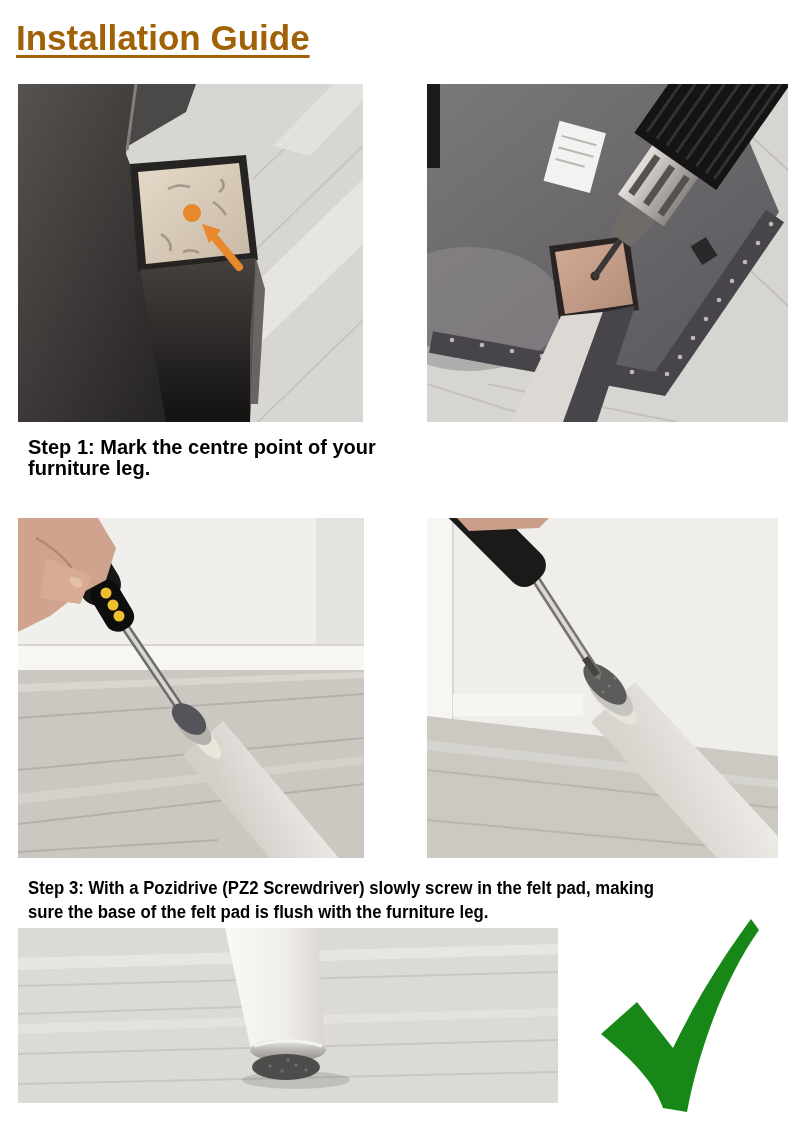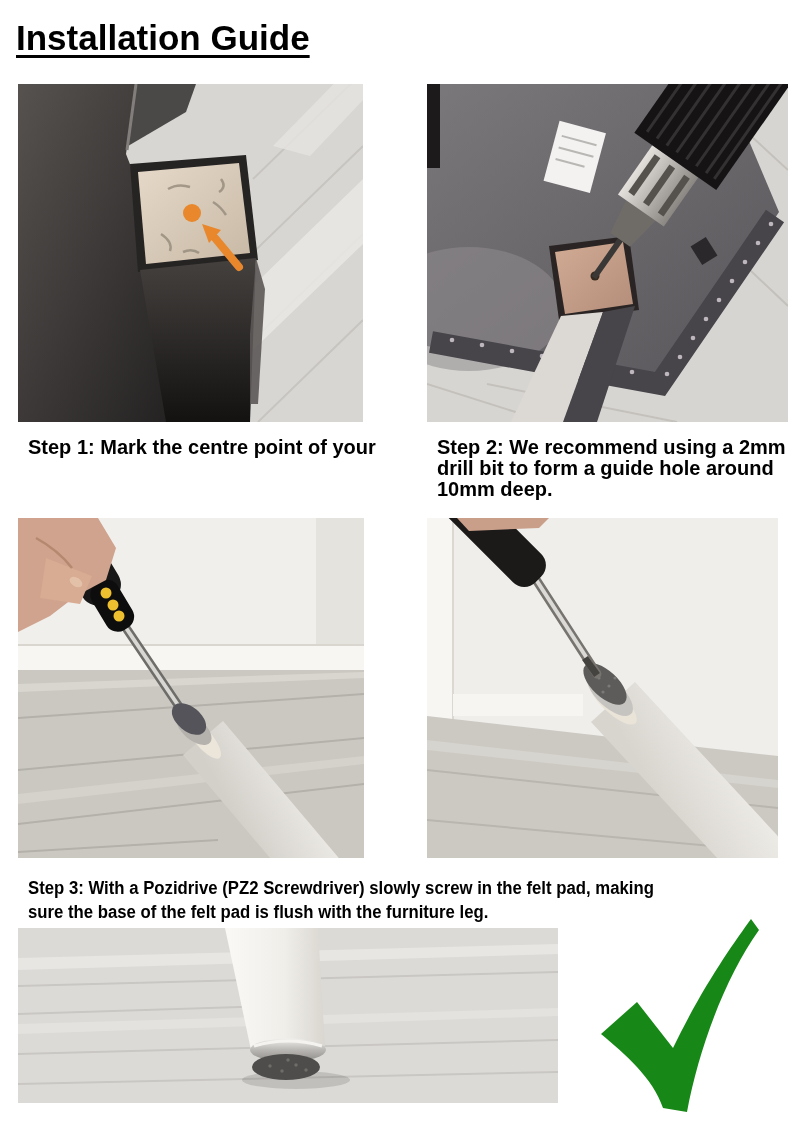--- a/index.html
+++ b/index.html
@@ -1,20 +1,20 @@
 <!DOCTYPE html>
 <html><head>
 <meta charset="utf-8">
 <style>
   html,body { margin:0; padding:0; background:#ffffff; }
   body { width:793px; height:1121px; position:relative; overflow:hidden;
          font-family:"Liberation Sans", sans-serif; color:#000; }
   .page { position:absolute; inset:0; background:#fff; }
   .title { position:absolute; left:16px; top:18px; margin:0;
-           font-size:35px; font-weight:bold; color:#000000;
+           font-size:35px; font-weight:bold; color:#a16207;
            text-decoration:underline; text-decoration-thickness:3px; text-underline-offset:5px; }
   .photo { position:absolute; overflow:hidden; background:#d8d6d3; }
   .photo svg { display:block; width:100%; height:100%; }
   #photo-step1 { left:18px;  top:84px;  width:345px; height:338px; }
   #photo-step2 { left:427px; top:84px;  width:361px; height:338px; }
   #photo-step3a{ left:18px;  top:518px; width:346px; height:340px; }
   #photo-step3b{ left:427px; top:518px; width:351px; height:340px; }
   #photo-result{ left:18px;  top:928px; width:540px; height:175px; }
   .caption { position:absolute; font-size:20px; font-weight:bold; line-height:21px; }
   .caption span { display:block; white-space:nowrap; }
@@ -159,25 +159,21 @@
             <line x1="188" y1="-200" x2="188" y2="44"></line>
           <line x1="200" y1="-200" x2="200" y2="44"></line>
             <line x1="210" y1="-200" x2="210" y2="44"></line>
         </g>
       </g>
     </svg>
   </div>
 
   <div class="caption" id="caption-step1">
     <span>Step 1: Mark the centre point of your</span>
-  </div>
-  <div class="caption" id="caption-step2">
-    <span>Step 2: We recommend using a 2mm</span>
-    <span>drill bit to form a guide hole around</span>
-    <span>10mm deep.</span>
+    <span>furniture leg.</span>
   </div>
 
   <div class="photo" id="photo-step3a">
     <svg viewBox="0 0 346 340" preserveAspectRatio="none">
       <defs>
         <linearGradient id="g3leg" x1="0" y1="0" x2="1" y2="-0.6">
           <stop offset="0" stop-color="#d3d0ca"></stop>
             <stop offset="0.55" stop-color="#f6f4f0"></stop>
             <stop offset="1" stop-color="#e2dfd9"></stop>
         </linearGradient>

